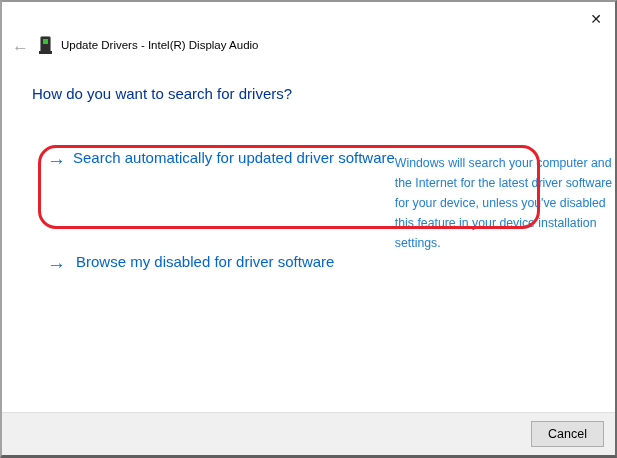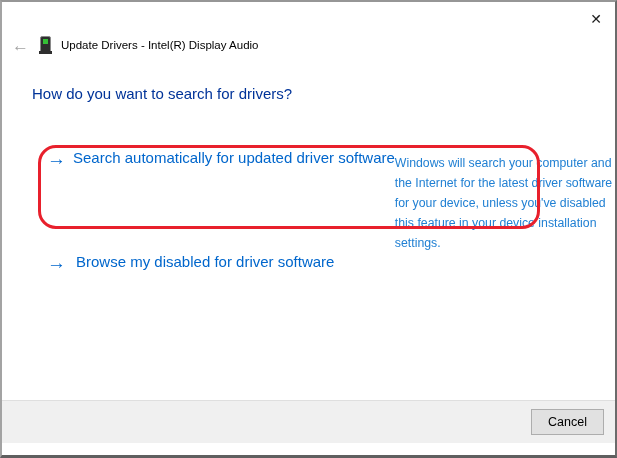--- a/index.html
+++ b/index.html
@@ -139,21 +139,21 @@
     box-sizing: border-box;
     border: 3px solid var(--annotation, #e8202c);
     border-radius: 18px;
     pointer-events: none;
   }
   
   .footer {
     position: absolute;
     left: 0;
     right: 0;
-    bottom: 12px;
+    bottom: 0;
     height: 43px;
     box-sizing: border-box;
     background: var(--footer-bg, #f0f0f0);
     border-top: 1px solid #dfdfdf;
     display: flex;
     align-items: center;
     justify-content: flex-end;
     padding-right: 11px;
   }
   .cancel-btn {

